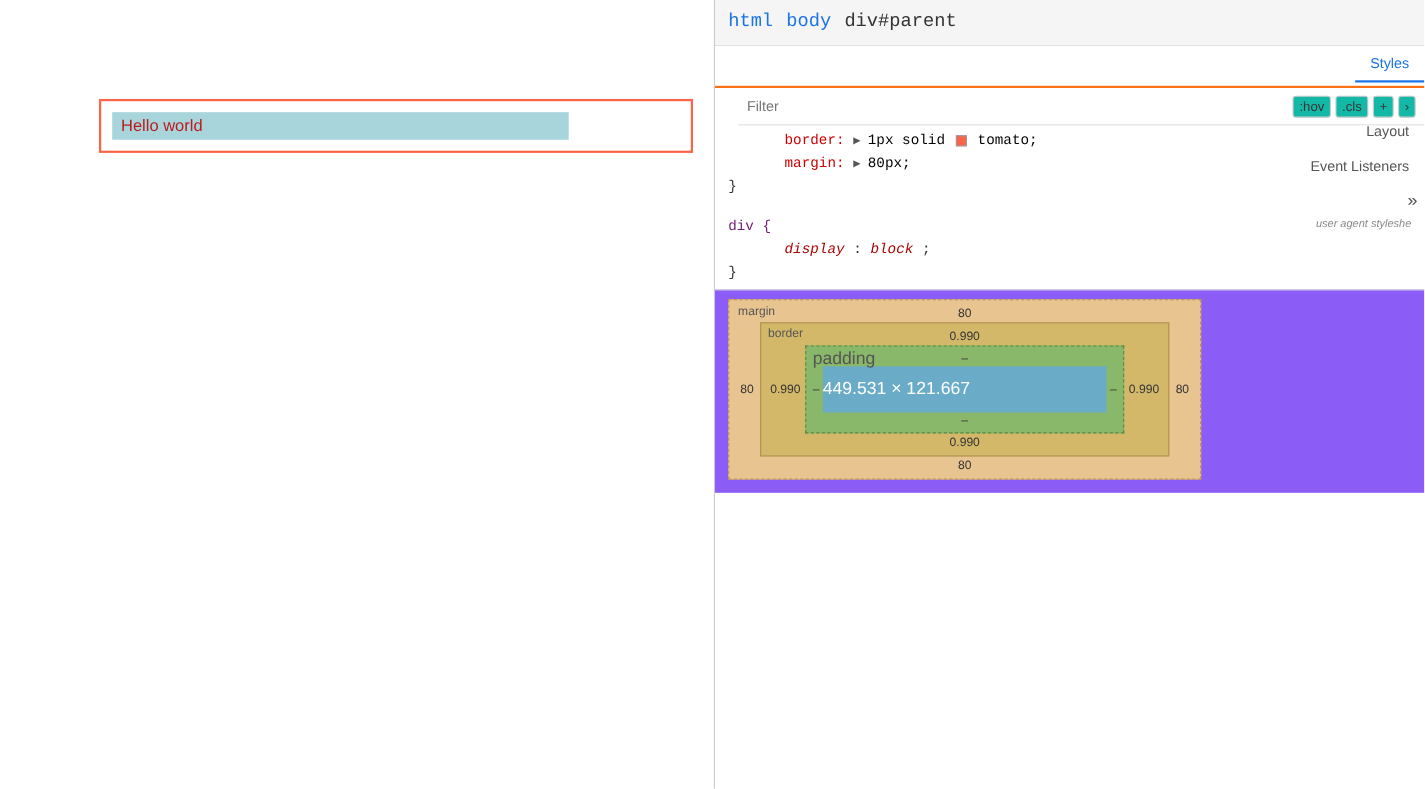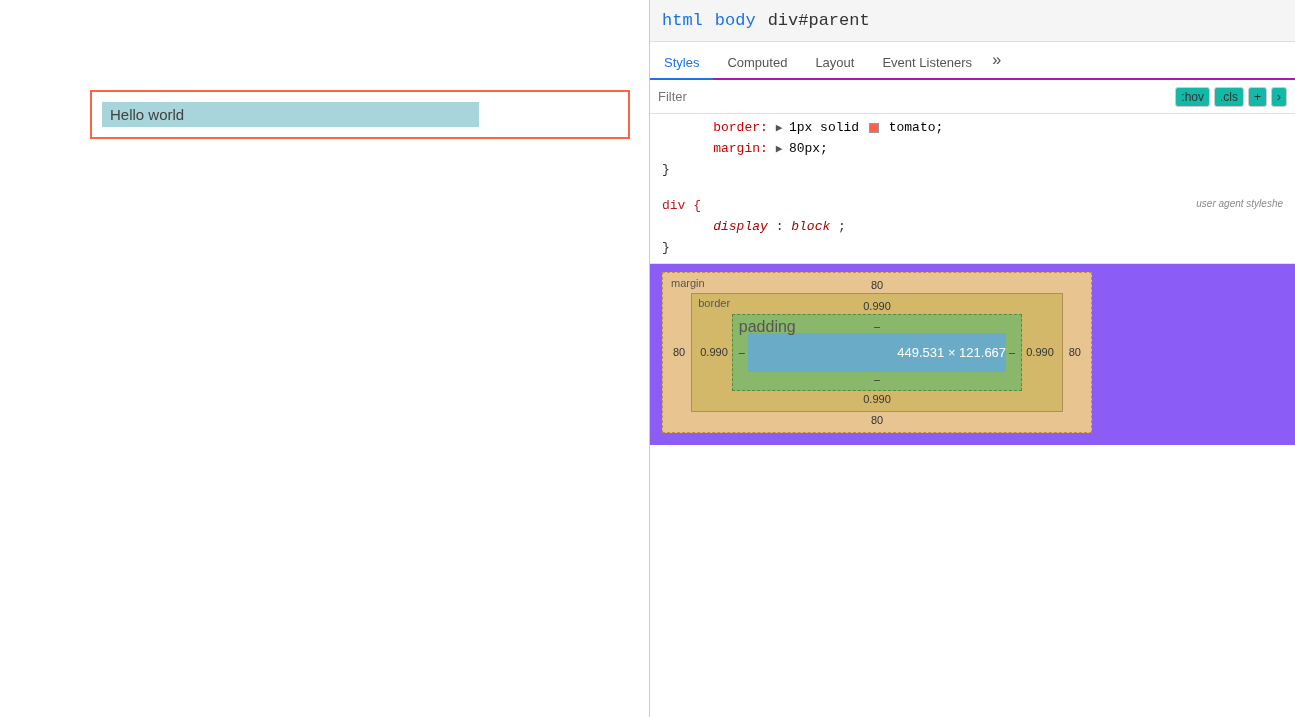--- a/index.html
+++ b/index.html
@@ -24,25 +24,25 @@
 
     .parent-div {
       border: 2px solid tomato;
       padding: 10px 10px 10px 10px;
       display: inline-block;
       width: 540px;
     }
 
     .hello-text {
       background-color: #a8d4dc;
-      color: #404040;
+      color: #b91c1c;
       font-size: 15px;
       padding: 4px 8px;
       display: inline-block;
-      width: 377px;
+      width: 415px;
       font-family: Arial, sans-serif;
     }
 
     
     .devtools-panel {
       flex: 1;
       background: #fff;
       display: flex;
       flex-direction: column;
       font-family: Consolas, 'Courier New', monospace;
@@ -75,24 +75,25 @@
 
     .breadcrumb-separator {
       color: #999;
       margin: 0 2px;
     }
 
     
     .tabs-bar {
       display: flex;
       align-items: flex-end;
-      border-bottom: 2px solid #a21caf;
+      border-bottom: 2px solid #f97316;
       padding: 0 0 0 0;
       height: 38px;
       background: #fff;
+      flex-direction: column;
     }
 
     .tab {
       padding: 8px 14px;
       font-size: 13px;
       font-family: Arial, sans-serif;
       cursor: pointer;
       color: #555;
       border-bottom: 2px solid transparent;
       margin-bottom: -2px;
@@ -114,20 +115,21 @@
 
     
     .filter-bar {
       display: flex;
       align-items: center;
       padding: 4px 8px;
       border-bottom: 1px solid #e0e0e0;
       gap: 6px;
       height: 34px;
       background: #fff;
+      margin-left: 21px;
     }
 
     .filter-input {
       flex: 1;
       border: none;
       outline: none;
       font-size: 13px;
       font-family: Arial, sans-serif;
       color: #333;
     }
@@ -247,21 +249,21 @@
         <span> 80px;</span>
       </div>
       <div>
         <span class="css-brace">}</span>
       </div>
     </div>
 
     <div class="css-rule" style="margin-top: 8px;">
       <div>
         <span class="css-italic" style="float:right; font-style:italic; color:#888; font-family:Arial,sans-serif; font-size:10px;">user agent styleshe</span>
-        <span style="color:#b91c1c; font-weight:500;margin-top:36px;">div {</span>
+        <span style="color:#701a75; font-weight:500;margin-top:36px;">div {</span>
       </div>
       <div>
         <span class="css-property">&nbsp;&nbsp;&nbsp;&nbsp;<span style="font-style:italic; color:#a00;">display</span></span>
         <span style="color:#333;">:</span>
         <span style="font-style:italic; color:#a00;"> block</span>
         <span style="color:#333;">;</span>
       </div>
       <div>
         <span class="css-brace">}</span>
       </div>
@@ -287,21 +289,21 @@
             <span style="padding:0 4px; color:#333;">0.990</span>
 
             <div style="flex:1; background: #8ab86a; border: 1px dashed #5a8840; position: relative; padding: 3px;">
               <span style="position:absolute; top:3px; left:6px; font-size:16px; color:#555;">padding</span>
 
               <div style="text-align:center; padding:2px 0 1px; color:#333;">–</div>
 
               <div style="display:flex; align-items:center; justify-content:space-between;">
                 <span style="padding:0 3px; color:#333;">–</span>
 
-                <div style="background:#6aacc8; text-align:right; padding:12px 0; color:#fff; font-size:13px; flex:1;">
+                <div style="background:#6aacc8; text-align:left; padding:12px 0; color:#fff; font-size:16px; flex:1;">
                   <span>449.531 × 121.667</span>
                 </div>
                 <span style="padding:0 3px; color:#333;">–</span>
               </div>
 
               <div style="text-align:center; padding:1px 0 2px; color:#333;">–</div>
             </div>
 
             <span style="padding:0 4px; color:#333;">0.990</span>
           </div>

